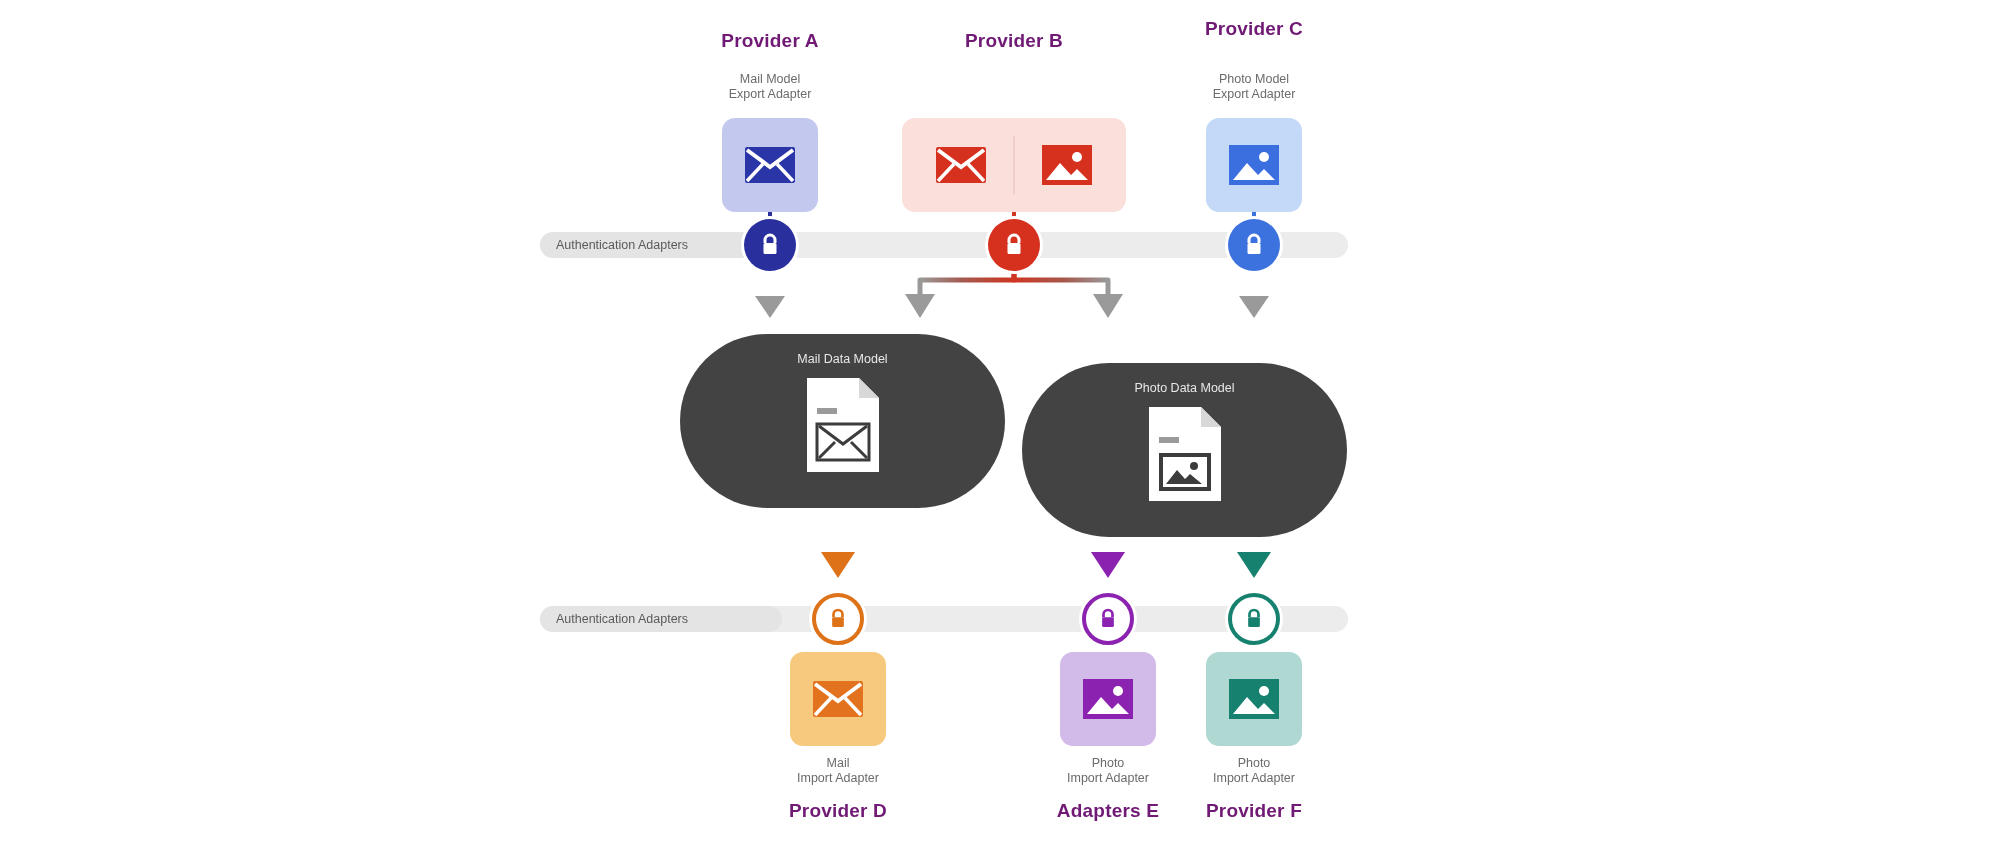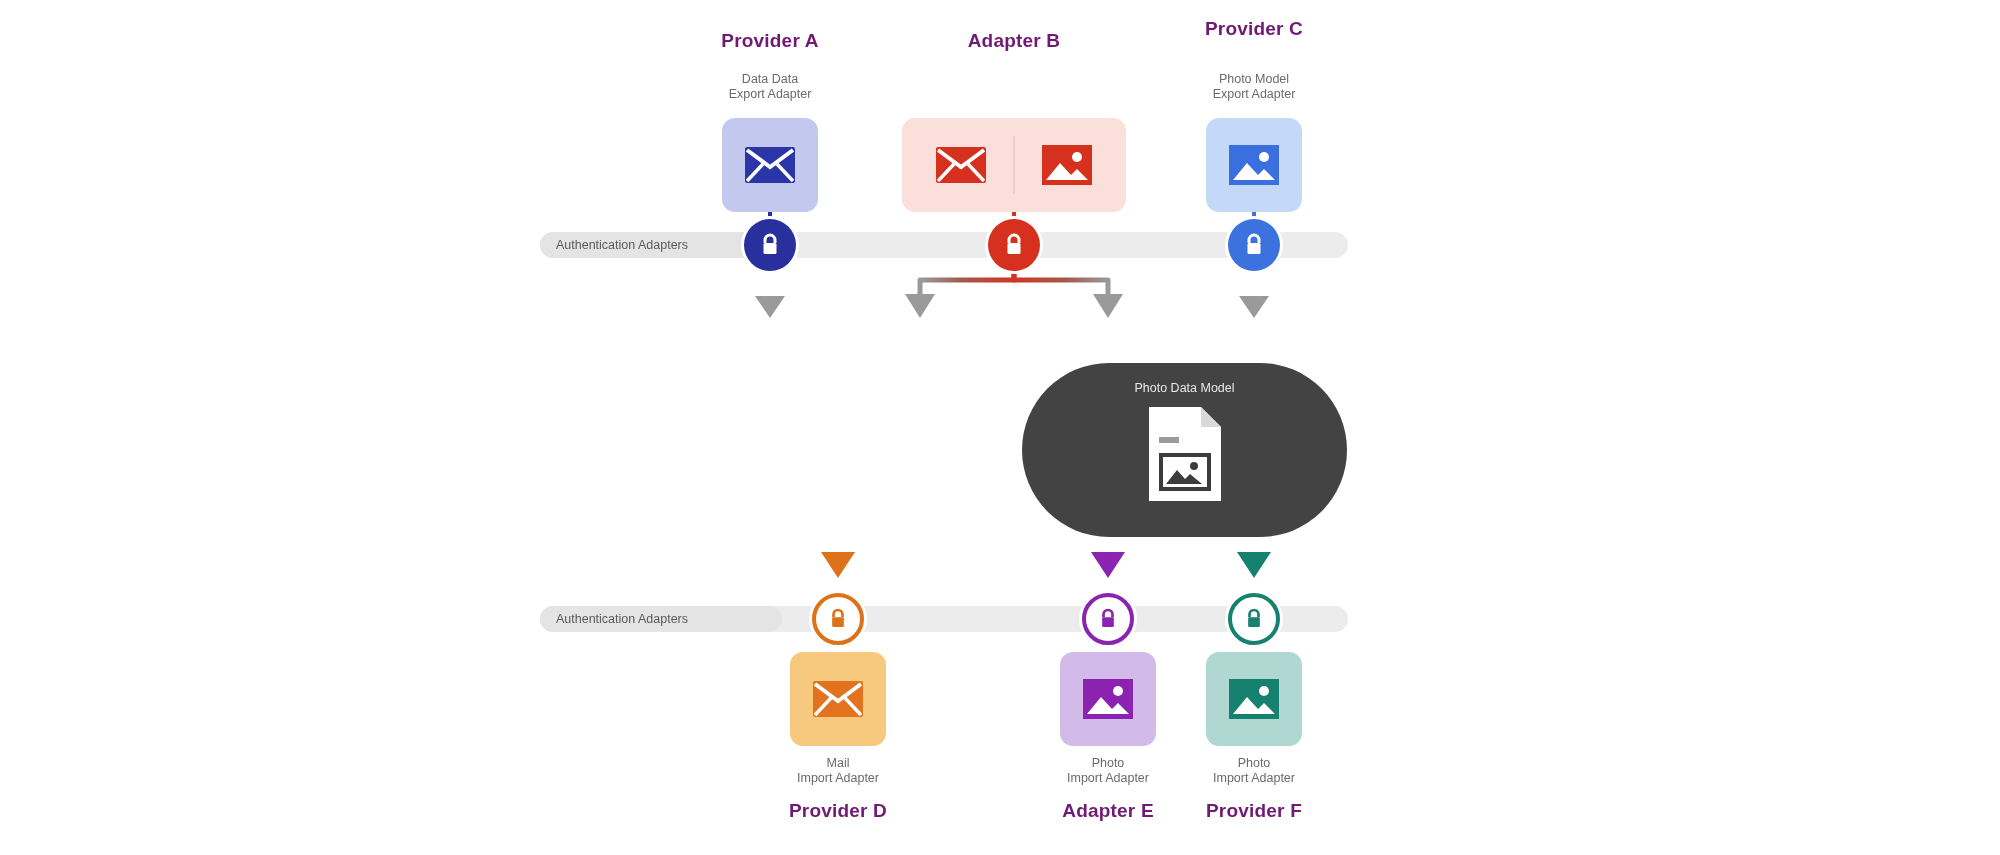--- a/index.html
+++ b/index.html
@@ -180,32 +180,32 @@
 
     <line x1="1108" y1="508" x2="1108" y2="558" stroke="url(#gradPurple)" stroke-width="5"></line>
     <path d="M 1091 552 L 1108 578 L 1125 552 Z" fill="#8b22b0"></path>
 
     <line x1="1254" y1="508" x2="1254" y2="558" stroke="url(#gradTeal)" stroke-width="5"></line>
     <path d="M 1237 552 L 1254 578 L 1271 552 Z" fill="#17816f"></path>
   </svg>
 
   <div class="abs provider-title" style="left:670px; top:30px; width:200px;">Provider A</div>
   <div class="abs adapter-caption" style="left:670px; top:72px; width:200px;">
-    <div>Data Data</div>
+    <div>Mail Model</div>
     <div>Export Adapter</div>
   </div>
   <div class="abs tile" style="left:722px; top:118px; width:96px; height:94px; background:#c3c8ee;">
     <svg width="52" height="38" viewBox="0 0 52 38">
       <rect x="1" y="1" width="50" height="36" rx="2" fill="#2a35a8"></rect>
       <path d="M3 4 L26 21 L49 4" fill="none" stroke="#ffffff" stroke-width="4"></path>
       <path d="M3 35 L19 18 M49 35 L33 18" stroke="#ffffff" stroke-width="3.5" fill="none"></path>
     </svg>
   </div>
 
-  <div class="abs provider-title" style="left:914px; top:30px; width:200px;">Adapter B</div>
+  <div class="abs provider-title" style="left:914px; top:30px; width:200px;">Provider B</div>
   <div class="abs tile-wide" style="left:902px; top:118px; width:224px; height:94px; background:#fadfdb; gap:26px;">
     <svg width="52" height="38" viewBox="0 0 52 38">
       <rect x="1" y="1" width="50" height="36" rx="2" fill="#d6301f"></rect>
       <path d="M3 4 L26 21 L49 4" fill="none" stroke="#ffffff" stroke-width="4"></path>
       <path d="M3 35 L19 18 M49 35 L33 18" stroke="#ffffff" stroke-width="3.5" fill="none"></path>
     </svg>
     <div class="divider-v"></div>
     <svg width="52" height="42" viewBox="0 0 52 42">
       <rect x="1" y="1" width="50" height="40" fill="#d6301f"></rect>
       <circle cx="36" cy="13" r="5" fill="#ffffff"></circle>
@@ -243,20 +243,31 @@
       <rect x="3.5" y="10" width="13" height="11" rx="1.5" fill="#ffffff"></rect>
     </svg>
   </div>
   <div class="abs lock-filled" style="left:1228px; top:219px; width:52px; height:52px; background:#3b72dd;">
     <svg width="20" height="24" viewBox="0 0 20 24">
       <path d="M5 10 V7 a5 5 0 0 1 10 0 V10" fill="none" stroke="#ffffff" stroke-width="3"></path>
       <rect x="3.5" y="10" width="13" height="11" rx="1.5" fill="#ffffff"></rect>
     </svg>
   </div>
 
+  <div class="abs capsule" style="left:680px; top:334px; width:325px; height:174px;">
+    <div class="capsule-title">Mail Data Model</div>
+    <svg width="76" height="98" viewBox="0 0 76 98" style="margin-top:10px;">
+      <path d="M2 2 H54 L74 22 V96 H2 Z" fill="#ffffff"></path>
+      <path d="M54 2 L74 22 H54 Z" fill="#d8d8d8"></path>
+      <rect x="12" y="32" width="20" height="6" fill="#9a9a9a"></rect>
+      <rect x="12" y="48" width="52" height="36" fill="#ffffff" stroke="#3c3c3c" stroke-width="3"></rect>
+      <path d="M14 50 L38 68 L62 50" fill="none" stroke="#3c3c3c" stroke-width="3"></path>
+      <path d="M14 82 L30 66 M62 82 L46 66" fill="none" stroke="#3c3c3c" stroke-width="3"></path>
+    </svg>
+  </div>
 
   <div class="abs capsule" style="left:1022px; top:334px; width:325px; height:174px;margin-top:29px;">
     <div class="capsule-title">Photo Data Model</div>
     <svg width="76" height="98" viewBox="0 0 76 98" style="margin-top:10px;">
       <path d="M2 2 H54 L74 22 V96 H2 Z" fill="#ffffff"></path>
       <path d="M54 2 L74 22 H54 Z" fill="#d8d8d8"></path>
       <rect x="12" y="32" width="20" height="6" fill="#9a9a9a"></rect>
       <rect x="12" y="48" width="52" height="38" fill="#3c3c3c"></rect>
       <rect x="16" y="52" width="44" height="30" fill="#ffffff"></rect>
       <circle cx="47" cy="61" r="4" fill="#3c3c3c"></circle>
@@ -305,21 +316,21 @@
     <svg width="52" height="42" viewBox="0 0 52 42">
       <rect x="1" y="1" width="50" height="40" fill="#8b22b0"></rect>
       <circle cx="36" cy="13" r="5" fill="#ffffff"></circle>
       <path d="M5 36 L19 19 L30 31 L36 25 L47 36 Z" fill="#ffffff"></path>
     </svg>
   </div>
   <div class="abs adapter-caption" style="left:1008px; top:756px; width:200px;">
     <div>Photo</div>
     <div>Import Adapter</div>
   </div>
-  <div class="abs provider-title" style="left:1008px; top:800px; width:200px;">Adapter E</div>
+  <div class="abs provider-title" style="left:1008px; top:800px; width:200px;">Adapters E</div>
 
   <div class="abs tile" style="left:1206px; top:652px; width:96px; height:94px; background:#aed8d1;">
     <svg width="52" height="42" viewBox="0 0 52 42">
       <rect x="1" y="1" width="50" height="40" fill="#17816f"></rect>
       <circle cx="36" cy="13" r="5" fill="#ffffff"></circle>
       <path d="M5 36 L19 19 L30 31 L36 25 L47 36 Z" fill="#ffffff"></path>
     </svg>
   </div>
   <div class="abs adapter-caption" style="left:1154px; top:756px; width:200px;">
     <div>Photo</div>

